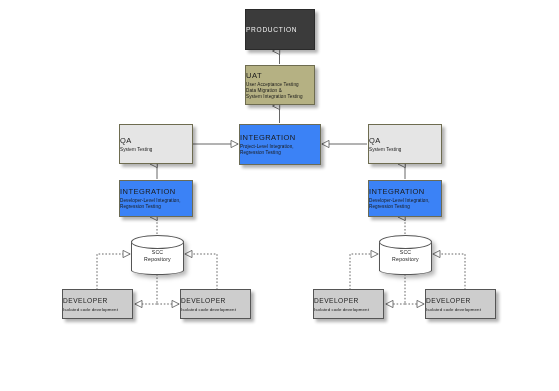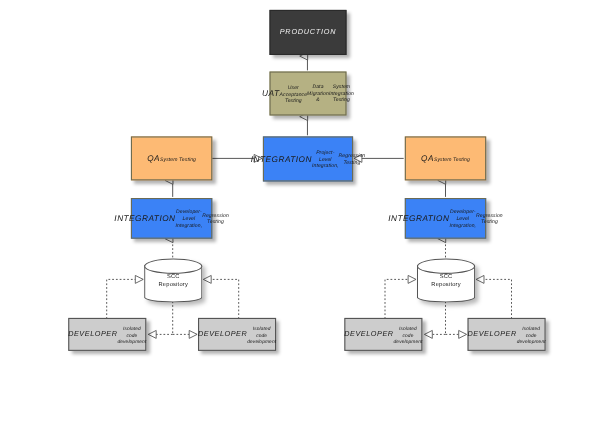--- a/index.html
+++ b/index.html
@@ -3,34 +3,34 @@
 <meta charset="utf-8">
 <style>
   html,body{margin:0;padding:0;background:#ffffff;}
   body{width:559px;height:391px;overflow:hidden;
        font-family:"Liberation Sans",sans-serif;color:#1a1a1a;}
   #stage{position:relative;width:559px;height:391px;}
 
   svg.conn{position:absolute;left:0;top:0;width:559px;height:391px;overflow:visible;}
 
   .node{position:absolute;box-sizing:border-box;border:1px solid #555;
-        display:flex;flex-direction:row;align-items:center;
+        display:flex;flex-direction:column;align-items:flex-start;
         justify-content:center;text-align:center;
-        box-shadow:3px 3px 3px rgba(0,0,0,0.30);font-style:italic;}
+        box-shadow:3px 3px 3px rgba(0,0,0,0.30);}
   .node .ttl{font-size:7.5px;letter-spacing:.45px;line-height:10px;}
   .node .sub{font-size:4.6px;line-height:6px;letter-spacing:.1px;margin-top:1px;}
 
   .n-production{background:#3b3b3b;border-color:#2a2a2a;color:#f2f2f2;}
   .n-production .ttl{font-size:6.6px;letter-spacing:.7px;}
 
   .n-uat{background:#b5b183;border-color:#6e6c50;}
   .n-uat .ttl{font-size:7.6px;}
   .n-uat .sub{font-size:4.6px;}
 
-  .n-qa{background:#fdba74;border-color:#6e6c50;}
+  .n-qa{background:#e5e5e5;border-color:#6e6c50;}
   .n-integ{background:#3b82f6;border-color:#6b6b55;}
   .n-dev{background:#cdcdcd;border-color:#555;}
   .n-dev .ttl{font-size:6.6px;letter-spacing:.5px;}
   .n-dev .sub{font-size:4.4px;}
 
   
   .cyl{position:absolute;box-sizing:border-box;
        filter:drop-shadow(3px 3px 2px rgba(0,0,0,0.28));}
   .cyl .body{position:absolute;left:0;right:0;top:6px;bottom:0;
        background:#ffffff;border:1px solid #555;border-top:none;

